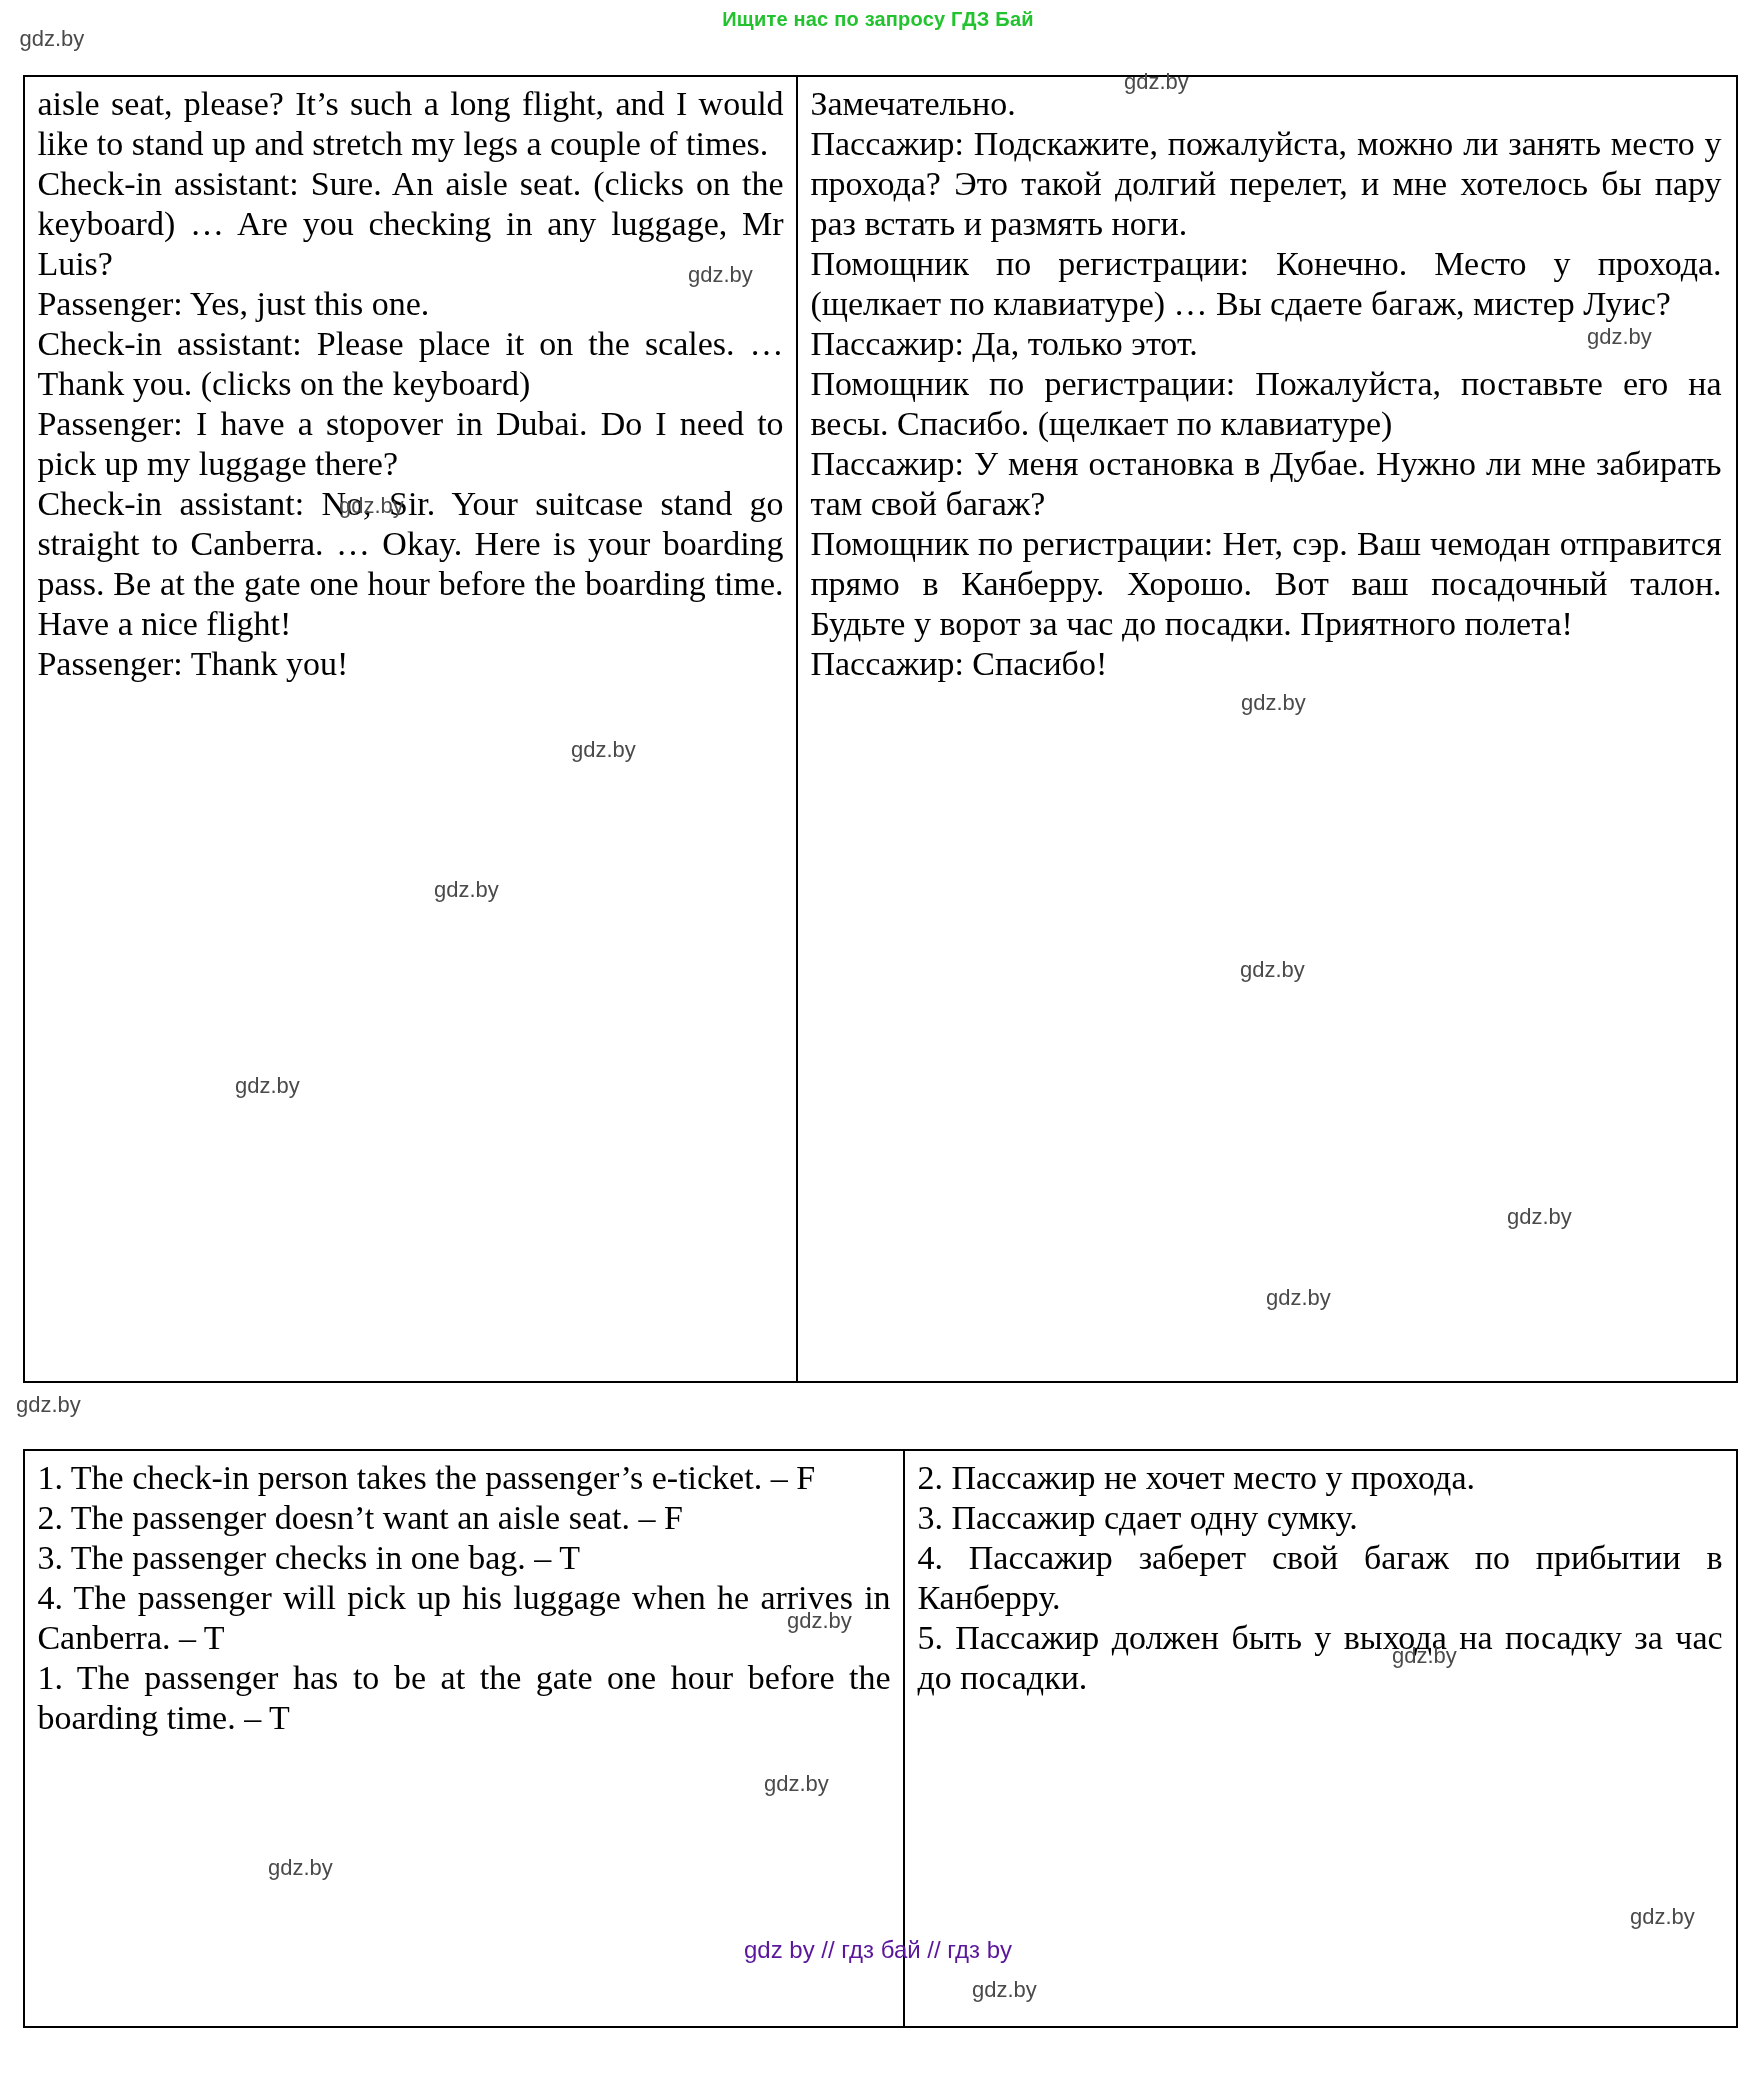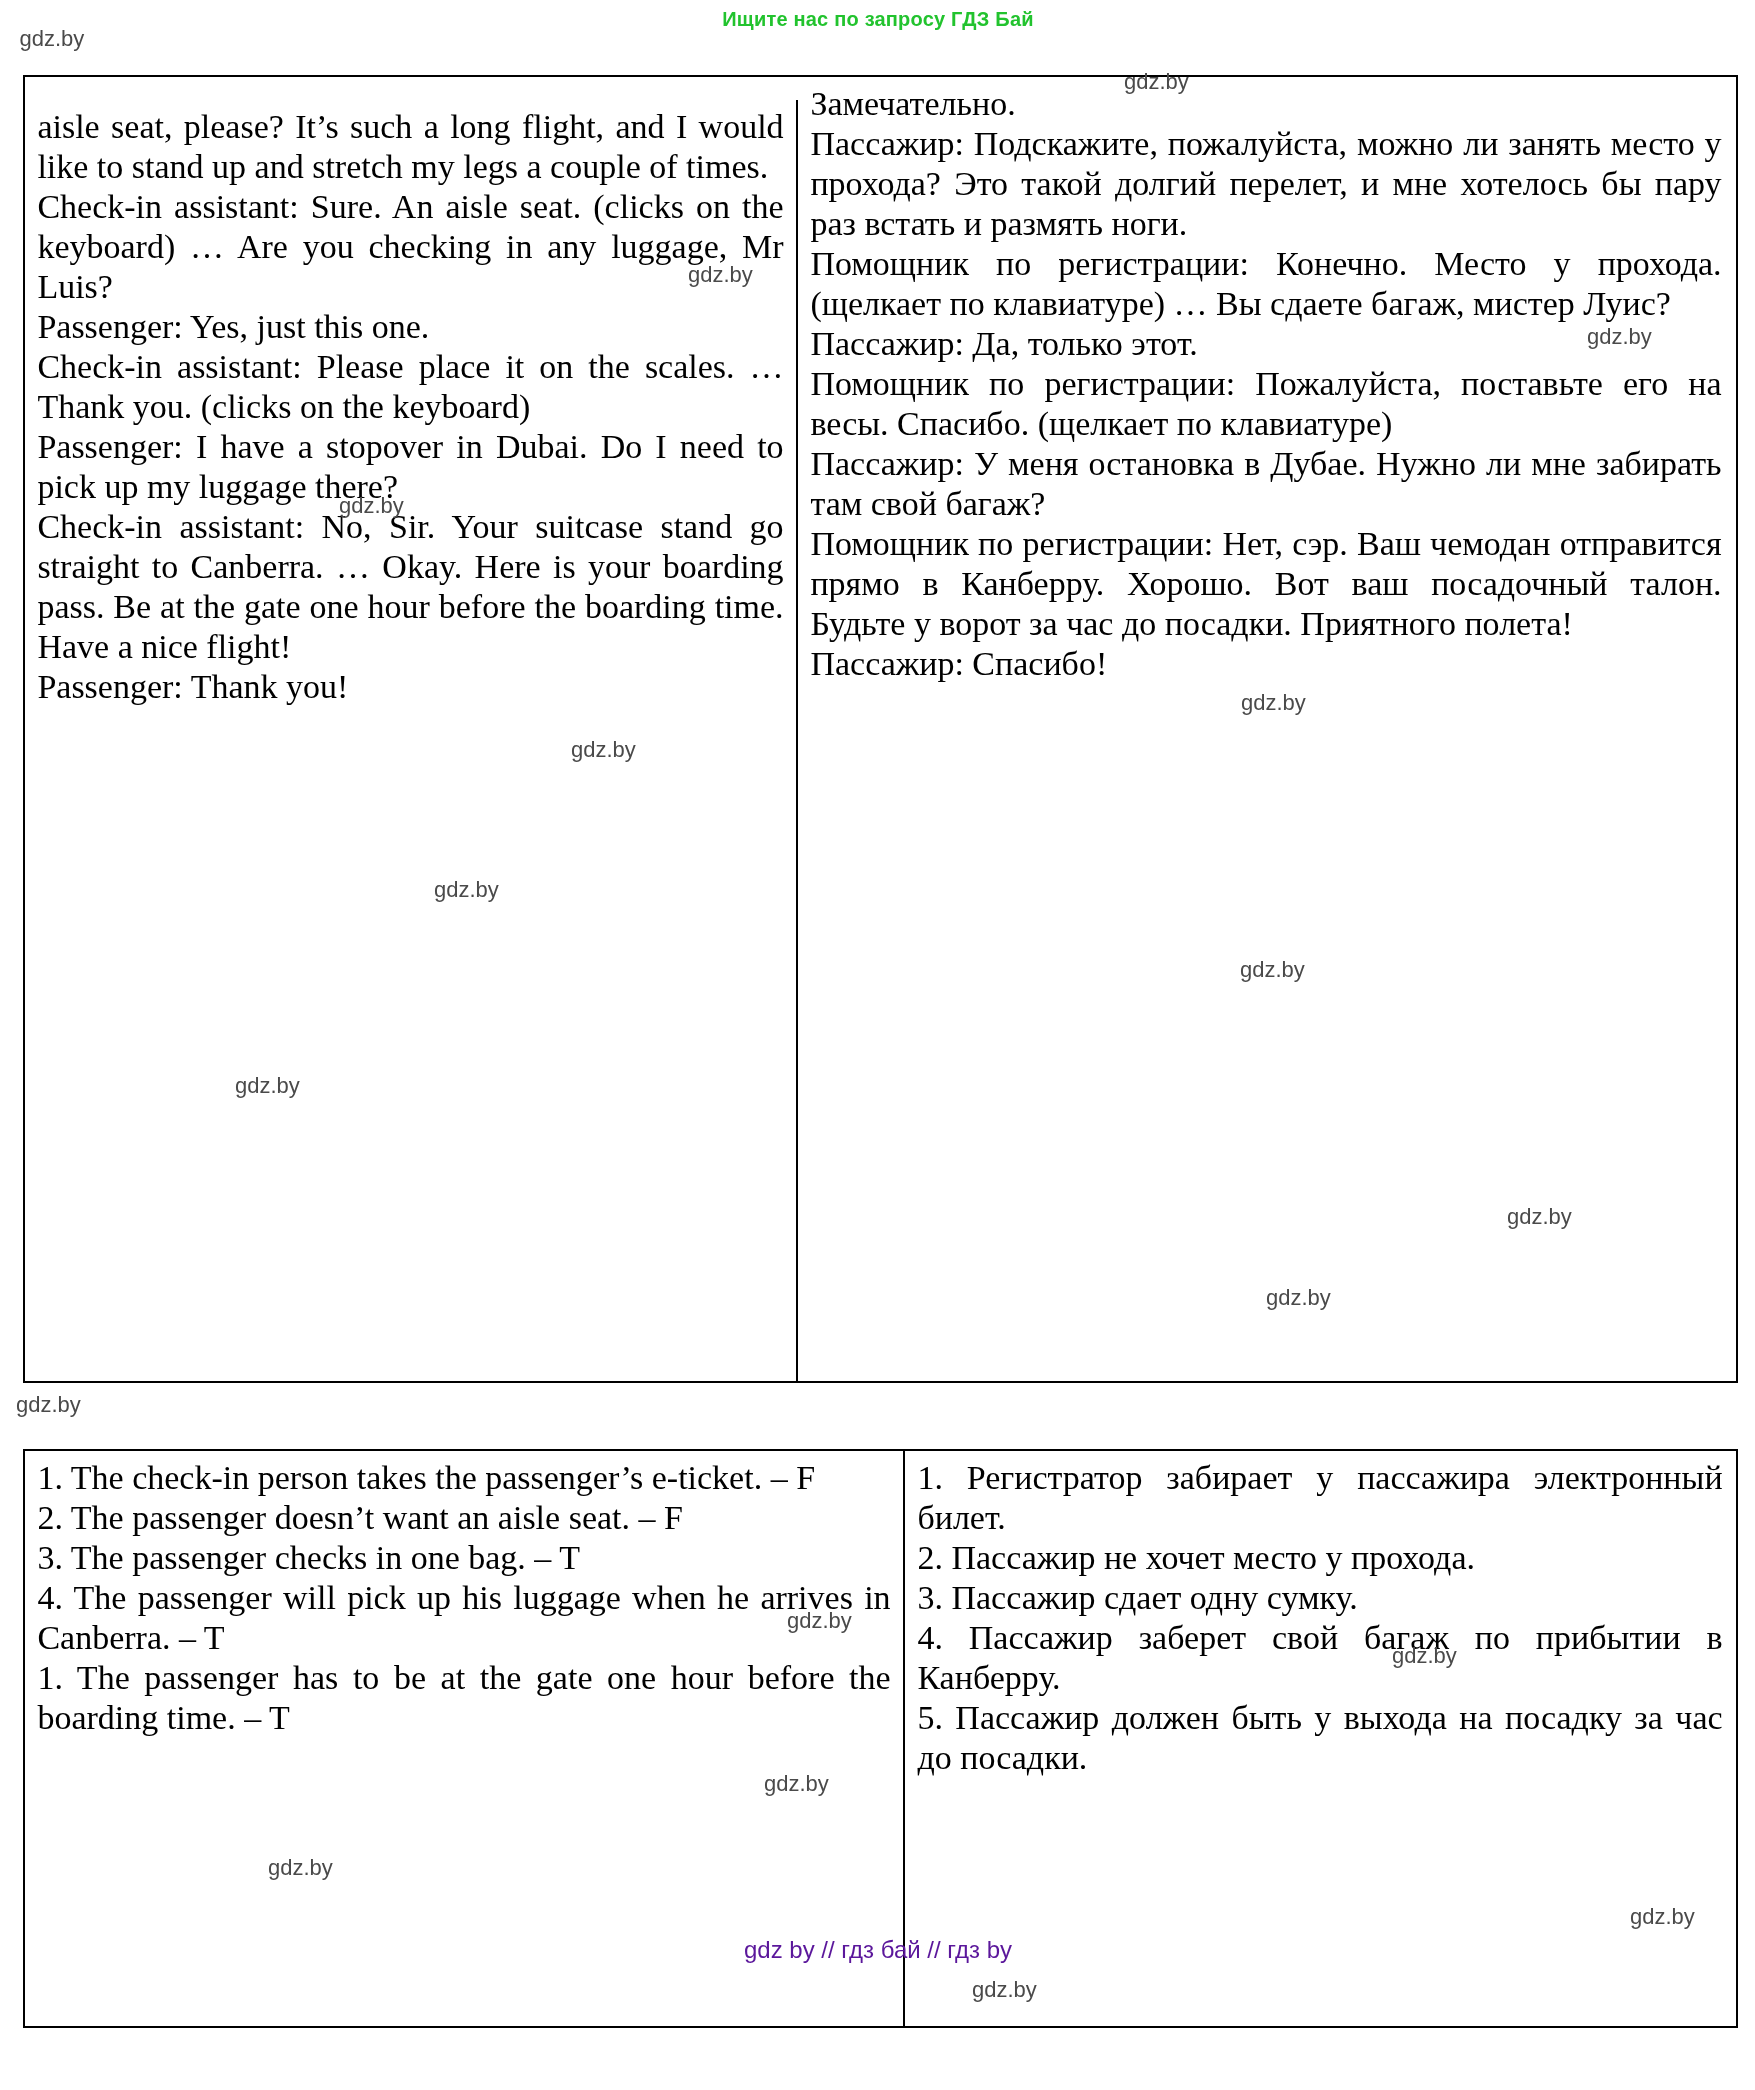--- a/index.html
+++ b/index.html
@@ -50,21 +50,21 @@
     border: 2.7px solid #000000;
     display: flex;
     background: #ffffff;
   }
   .tbl .col {
     padding: 7px 12.4px 7px 12.4px;
   }
   .tbl .col.left  { border-right: 2.7px solid #000000; }
 
   #table1 { left: 23px;  top: 75px;   width: 1715px; height: 1308px; }
-  #table1 .col.left  { width: 773px; margin-top: 23px; }
+  #table1 .col.left  { width: 773px; }
   #table1 .col.right { width: 936px; }
 
   #table2 { left: 23px;  top: 1449px; width: 1715px; height: 579px; }
   #table2 .col.left  { width: 880px; }
   #table2 .col.right { width: 830px; }
 
   .para {
     margin: 0;
     font-size: 34px;
     line-height: 40px;
@@ -125,21 +125,20 @@
 
   <div class="col left">
     <p class="para just-block">1. The check-in person takes the passenger’s e-ticket. – F</p>
     <p class="para just-block">2. The passenger doesn’t want an aisle seat. – F</p>
     <p class="para just-block">3. The passenger checks in one bag. – T</p>
     <p class="para just-block">4. The passenger will pick up his luggage when he arrives in Canberra. – T</p>
     <p class="para just-block">1. The passenger has to be at the gate one hour before the boarding time. – T</p>
   </div>
 
   <div class="col right">
-    <p class="para just-block">1. Регистратор забирает у пассажира электронный билет.</p>
     <p class="para just-block">2. Пассажир не хочет место у прохода.</p>
     <p class="para just-block">3. Пассажир сдает одну сумку.</p>
     <p class="para just-block">4. Пассажир заберет свой багаж по прибытии в Канберру.</p>
     <p class="para just-block">5. Пассажир должен быть у выхода на посадку за час до посадки.</p>
   </div>
 
 </div>
 
 <div class="wm" style="left:19.5px;  top:28px;">gdz.by</div>
 <div class="wm" style="left:688px; top:264px;">gdz.by</div>

